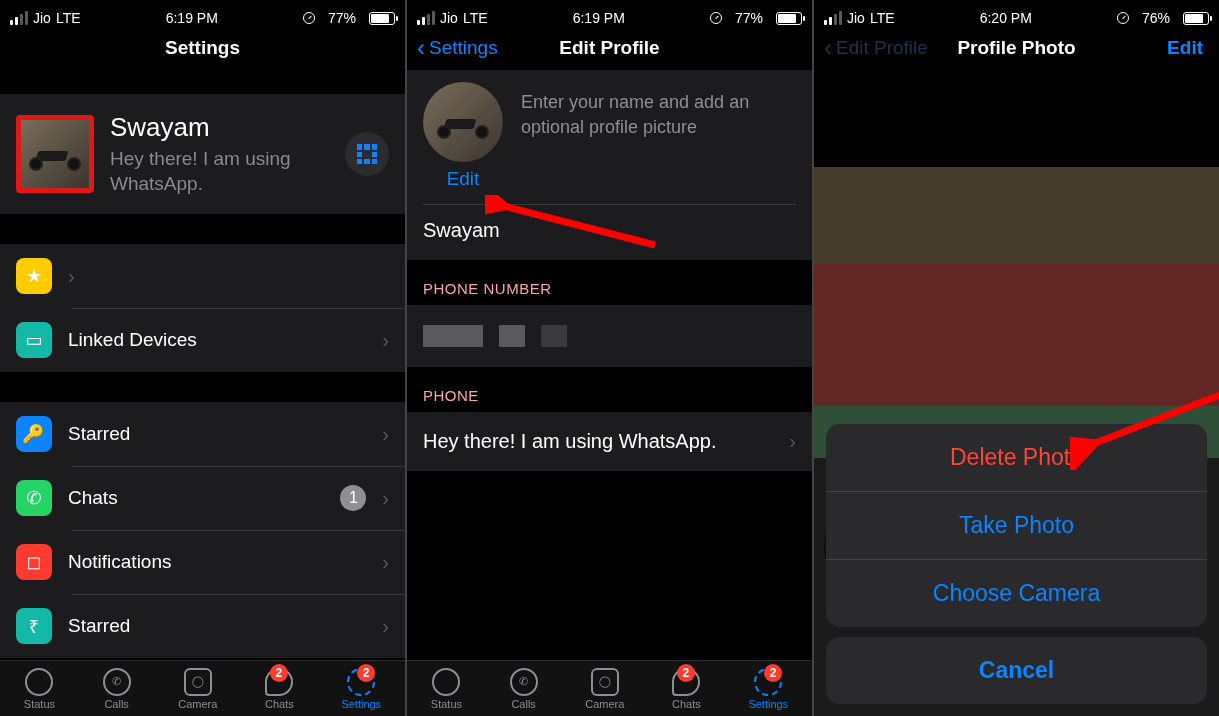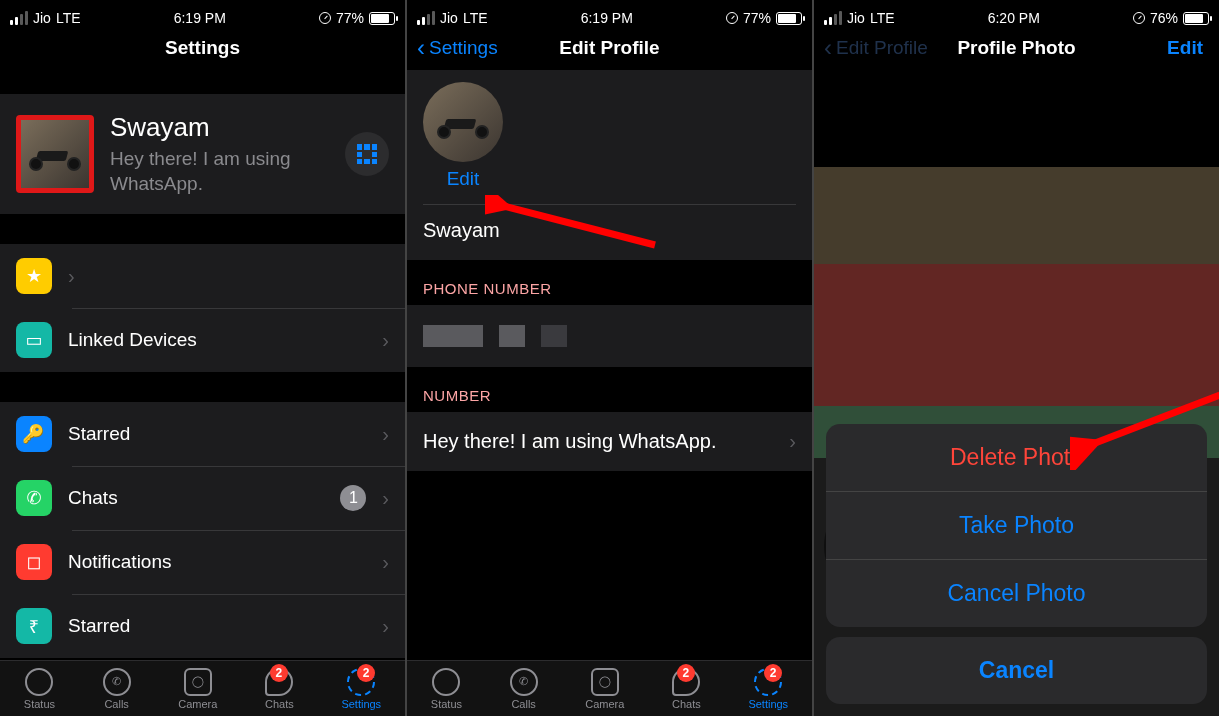--- a/index.html
+++ b/index.html
@@ -2,21 +2,21 @@
 <html><head>
 <meta charset="utf-8">
 <style>
   * { margin: 0; padding: 0; box-sizing: border-box; font-family: -apple-system, BlinkMacSystemFont, "Segoe UI", sans-serif; }
   body { background: #444; display: flex; gap: 2px; width: 1219px; height: 716px; overflow: hidden; }
   .screen { width: 406px; height: 716px; background: #000; color: #fff; display: flex; flex-direction: column; position: relative; overflow: hidden; }
 
   
   .status-bar { height: 26px; display: flex; justify-content: space-between; align-items: flex-end; padding: 0 10px; font-size: 14px; font-weight: 500; }
   .status-left { display: flex; align-items: center; gap: 5px; }
-  .status-right { display: flex; align-items: center; gap: 5px; }
+  .status-right { display: flex; align-items: center; gap: 13px; }
   .signal { display: inline-flex; align-items: flex-end; gap: 2px; }
   .bar { width: 3px; background: #fff; border-radius: 1px; }
   .bar.b1{height:5px;} .bar.b2{height:8px;} .bar.b3{height:11px;opacity:.35;} .bar.b4{height:14px;opacity:.35;}
   .battery { width: 26px; height: 13px; border: 1.5px solid #fff; border-radius: 3px; position: relative; display: inline-block; }
   .battery::after { content: ""; position: absolute; right: -4px; top: 3px; width: 2.5px; height: 5px; background: #fff; border-radius: 1px; }
   .battery-fill { position: absolute; left: 1px; top: 1px; bottom: 1px; background: #fff; border-radius: 1px; }
   .clock-icon { width: 12px; height: 12px; border: 1.3px solid #fff; border-radius: 50%; position: relative; display:inline-block; }
   .clock-icon::before { content:""; position:absolute; left:50%; bottom:50%; width:1.2px; height:3.5px; background:#fff; transform-origin:bottom; transform:translateX(-50%) rotate(45deg); }
 
   
@@ -265,33 +265,34 @@
       <div>
         <div class="avatar2">
           <div class="bike">
               <div class="body"></div>
               <div class="wheel w1"></div>
               <div class="wheel w2"></div>
             </div>
         </div>
         <div class="edit-link">Edit</div>
       </div>
+      <div class="ep-hint">Enter your name and add an optional profile picture</div>
     </div>
     <div class="sep"></div>
     <div class="name-field">Swayam</div>
   </div>
 
   <div class="section-header">PHONE NUMBER</div>
   <div class="phone-row">
     <div class="redact r1"></div>
     <div class="redact r2"></div>
     <div class="redact r3"></div>
   </div>
 
-  <div class="section-header">NUMBER</div>
+  <div class="section-header">PHONE</div>
   <div class="about-row">
     <span>Hey there! I am using WhatsApp.</span>
     <span class="chev">›</span>
   </div>
 
   <div class="tabbar">
     <div class="tab">
         <div class="tab-icon"></div>
         <span>Status</span>
       </div>
@@ -350,21 +351,21 @@
     <div class="bigbike">
       <div class="bigbody"></div>
       <div class="bigwheel bw1"></div>
       <div class="bigwheel bw2"></div>
     </div>
     <div class="dim-overlay"></div>
     <div class="action-sheet">
       <div class="sheet-group">
         <div class="sheet-row danger">Delete Photo</div>
         <div class="sheet-row">Take Photo</div>
-        <div class="sheet-row">Cancel Photo</div>
+        <div class="sheet-row">Choose Camera</div>
       </div>
       <div class="cancel-btn">Cancel</div>
     </div>
   </div>
 </div>
 
 <svg class="arrow arrow1" width="180" height="60">
   <defs>
       <marker id="ah1" markerWidth="12" markerHeight="12" refX="2" refY="6" orient="auto">
         <path d="M12,0 L0,6 L12,12 Z" fill="#ff0000"></path>

